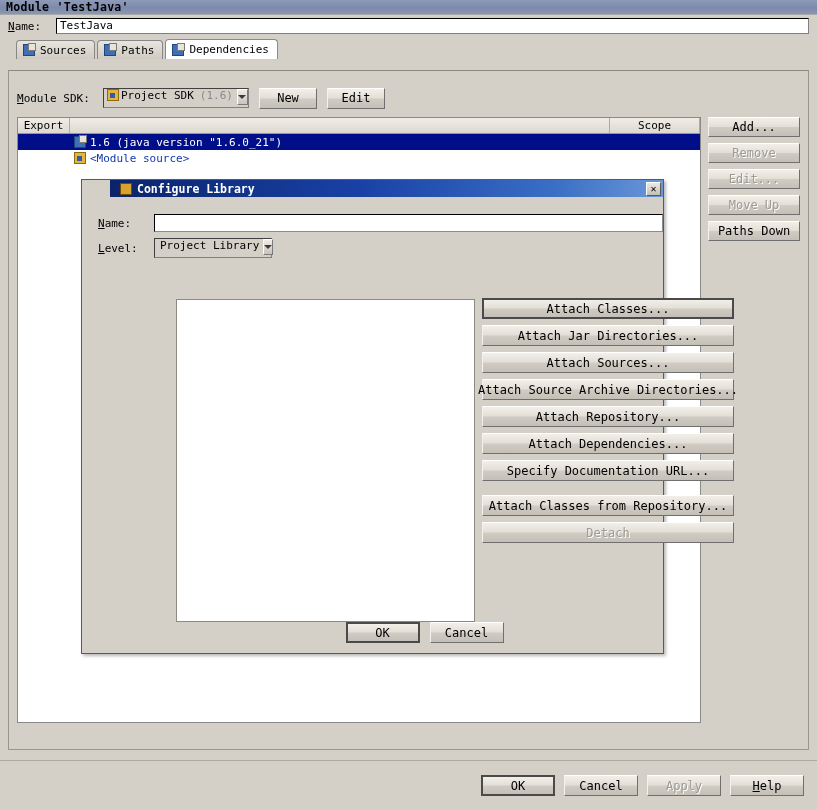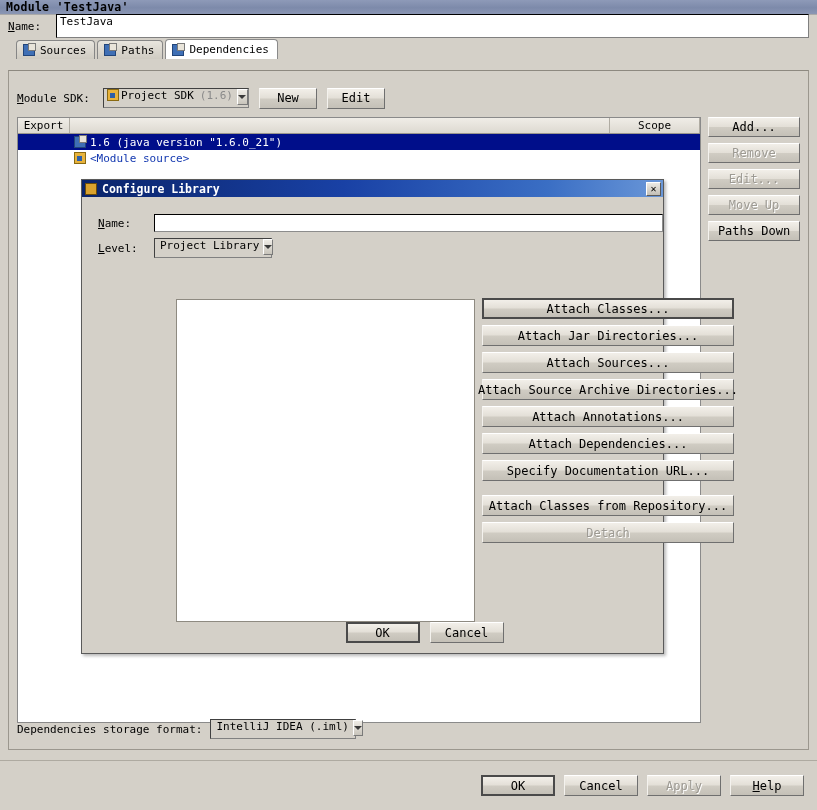--- a/index.html
+++ b/index.html
@@ -32,21 +32,21 @@
   #name-row {
     height: 22px;
     display: flex;
     align-items: center;
     padding: 0 8px;
     background: #d4d0c8;
   }
   #name-row .lbl { width: 48px; }
   #name-row .field {
     flex: 1;
-    height: 24px;
+    height: 16px;
     background: #fff;
     border: 1px solid #000;
     border-right-color:#808080; border-bottom-color:#808080;
     padding: 0 3px;
     line-height: 14px;
     font-size: 11px;
   }
 
   
   #tabstrip {
@@ -212,24 +212,25 @@
     left:81px; top:179px;
     width:583px; height:475px;
     background:#d4d0c8;
     border:1px solid #5a5a5a;
     box-shadow: 2px 2px 3px rgba(0,0,0,.28);
   }
   #dlg-title {
     height:17px;
     background: linear-gradient(to right,#0a246a 0%,#1941a5 45%,#3a6ec4 80%,#6a97d8 100%);
     display:flex; align-items:center;
-    padding:0 2px 0 3px;
+    padding:0 2px 0 10px;
     color:#fff;
     font-weight:bold;
     font-size:11.5px;
+    margin-left:28px;
   }
   #dlg-title .dico {
     width:12px;height:12px;
     background:#d9a22e; border:1px solid #6b4c0a;
     margin-right:5px; flex:none;
   }
   #dlg-close {
     margin-left:auto;
     width:15px;height:14px;
     background:linear-gradient(to bottom,#eceae4,#c3bfb6);
@@ -353,29 +354,20 @@
       <span>Edit...</span>
     </div>
     <div class="btn disabled">
       <span>Move Up</span>
     </div>
     <div class="btn">
       <span>Paths Down</span>
     </div>
   </div>
 
-  <div id="storage-row">
-    <span>Dependencies storage format:</span>
-    <div class="combo" style="width:146px">
-      <span class="ctext">IntelliJ IDEA (.iml)</span>
-      <span class="arrow">
-          <i></i>
-        </span>
-    </div>
-  </div>
 </div>
 
 <div id="bottom-bar">
   <div class="btn default">
     <span>OK</span>
   </div>
   <div class="btn">
     <span>Cancel</span>
   </div>
   <div class="btn disabled">
@@ -421,21 +413,21 @@
       <div class="btn">
         <span>Attach Jar Directories...</span>
       </div>
       <div class="btn">
         <span>Attach Sources...</span>
       </div>
       <div class="btn">
         <span>Attach Source Archive Directories...</span>
       </div>
       <div class="btn">
-        <span>Attach Annotations...</span>
+        <span>Attach Repository...</span>
       </div>
       <div class="btn">
         <span>Attach Dependencies...</span>
       </div>
       <div class="btn">
         <span>Specify Documentation URL...</span>
       </div>
       <div class="btn gap">
         <span>Attach Classes from Repository...</span>
       </div>

